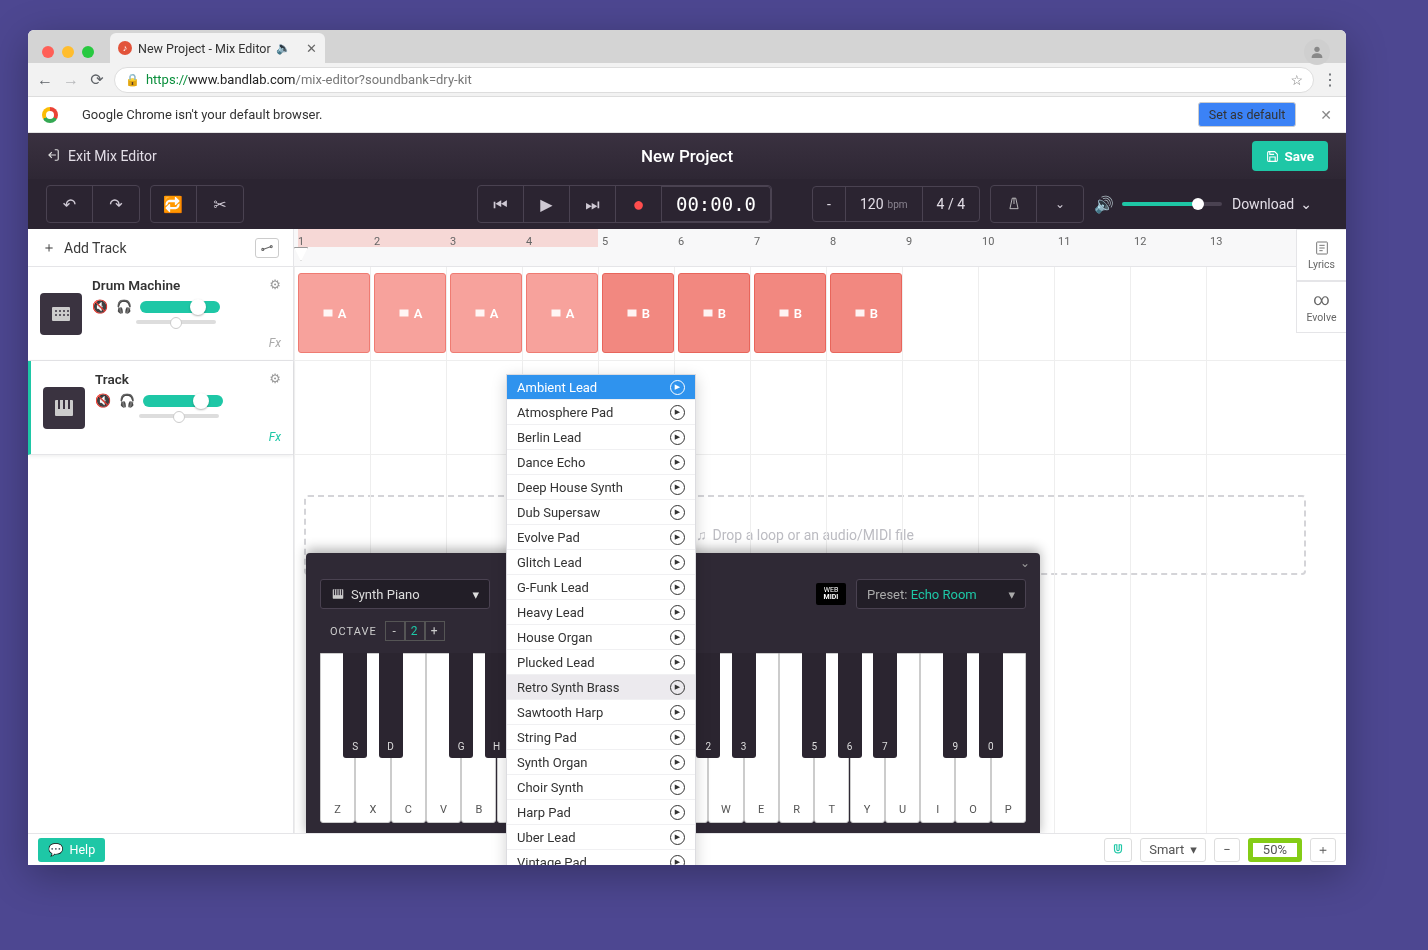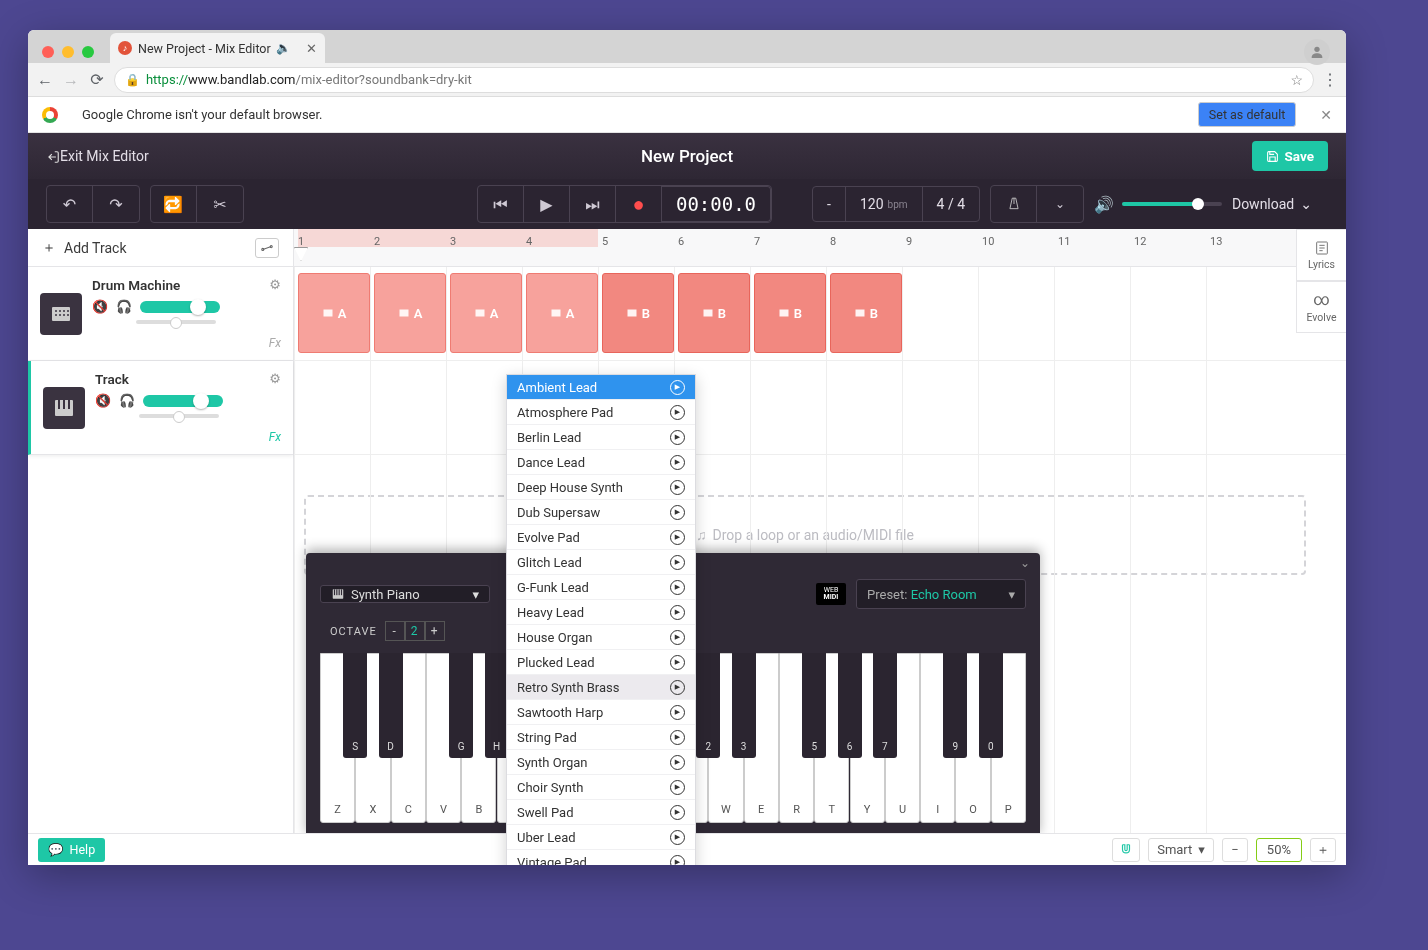--- a/index.html
+++ b/index.html
@@ -25,21 +25,21 @@
 .infobar .chrome-icn{width:16px;height:16px;border-radius:50%;background:conic-gradient(#ea4335 0 120deg,#34a853 0 240deg,#fbbc05 0);position:relative}
 .infobar .chrome-icn::after{content:"";position:absolute;inset:4px;background:#fff;border-radius:50%}
 .infobar .spacer{flex:1}
 .btn-default{padding:4px 10px;border:1px solid #ccc;border-radius:3px;font-size:12.5px;background:#3b82f6}
 .info-x{color:#888;font-size:14px}
 .profile-icn{position:absolute;top:9px;right:16px;width:26px;height:26px;border-radius:50%;background:#cfcfcf;display:flex;align-items:center;justify-content:center;color:#777;font-size:16px}
 
 
 .app{position:absolute;top:103px;left:0;right:0;bottom:0;background:#2b2431;display:flex;flex-direction:column}
 .top-bar{height:46px;display:flex;align-items:center;padding:0 18px;color:#e8e4eb;background:linear-gradient(#3a3140,#2e2734)}
-.exit{display:flex;align-items:flex-end;font-size:14px;color:#e2dde6}
+.exit{display:flex;gap:8px;align-items:flex-start;font-size:14px;color:#e2dde6}
 .title{position:absolute;left:50%;transform:translateX(-50%);font-size:17px;color:#fff;font-weight:500}
 .save-btn{margin-left:auto;background:#1ec7a6;color:#fff;border-radius:4px;height:30px;padding:0 14px;display:flex;align-items:center;gap:6px;font-size:13.5px;font-weight:700}
 .toolbar{height:50px;display:flex;align-items:center;padding:0 18px;gap:10px;background:#2b2431}
 .tb-grp{display:flex;border:1px solid #4a4251;border-radius:4px;overflow:hidden}
 .tb-btn{width:46px;height:36px;display:flex;align-items:center;justify-content:center;color:#cfc9d4;font-size:16px;border-right:1px solid #4a4251}
 .tb-btn:last-child{border-right:none}
 .tb-btn.red{color:#ff4d4d;font-size:20px}
 .time-box{height:36px;padding:0 14px;display:flex;align-items:center;font-family:monospace;font-size:19px;color:#fff;border:1px solid #4a4251;border-radius:0 4px 4px 0;border-left:none}
 .info-grp{display:flex;border:1px solid #4a4251;border-radius:4px;overflow:hidden;height:36px}
 .info-cell{padding:0 14px;display:flex;align-items:center;color:#e2dde6;font-size:14px;border-right:1px solid #4a4251}
@@ -84,21 +84,21 @@
 .clip.b{background:#f28880;border:1px solid #e8655b}
 .drop{position:absolute;top:228px;left:10px;right:40px;height:80px;border:2px dashed #d4d4d8;border-radius:4px;display:flex;align-items:center;justify-content:center;color:#bcbcc2;font-size:14px;gap:6px}
 
 .side-tabs{position:absolute;top:0;right:0;width:50px}
 .stab{height:52px;background:#fff;border:1px solid #e5e5e8;border-right:none;display:flex;flex-direction:column;align-items:center;justify-content:center;font-size:10.5px;color:#666;gap:2px}
 
 
 .inst-panel{position:absolute;left:278px;bottom:28px;width:734px;background:#2f2935;border-radius:4px 4px 0 0;box-shadow:0 -4px 12px rgba(0,0,0,.3)}
 .inst-head{height:20px;display:flex;justify-content:flex-end;align-items:center;padding:0 10px;color:#999;font-size:12px}
 .inst-bar{height:42px;display:flex;align-items:center;padding:0 14px;gap:10px}
-.inst-select{height:18px;background:#221e27;border:1px solid #4a4251;border-radius:3px;display:flex;align-items:center;padding:0 10px;color:#ddd;font-size:13px;gap:8px;width:170px;justify-content:space-between}
+.inst-select{height:30px;background:#221e27;border:1px solid #4a4251;border-radius:3px;display:flex;align-items:center;padding:0 10px;color:#ddd;font-size:13px;gap:8px;width:170px;justify-content:space-between}
 .webmidi{width:30px;height:22px;background:#000;color:#fff;font-size:7px;display:flex;flex-direction:column;align-items:center;justify-content:center;border-radius:2px;line-height:1}
 .preset-sel{height:30px;background:#221e27;border:1px solid #4a4251;border-radius:3px;display:flex;align-items:center;padding:0 10px;color:#aaa;font-size:13px;gap:6px;width:170px;justify-content:space-between}
 .preset-sel .val{color:#1ec7a6}
 .octave-row{display:flex;align-items:center;padding:6px 24px;gap:8px;color:#ccc;font-size:11px;letter-spacing:1px}
 .oct-btn{width:20px;height:20px;border:1px solid #555;display:flex;align-items:center;justify-content:center;color:#ccc;font-size:12px}
 .oct-btn.val{color:#1ec7a6}
 .keyboard{height:170px;position:relative;margin:6px 14px 14px}
 .white-key{position:absolute;top:0;bottom:0;background:#fff;border:1px solid #ccc;border-radius:0 0 3px 3px;display:flex;align-items:flex-end;justify-content:center;padding-bottom:6px;font-size:11px;color:#555}
 .black-key{position:absolute;top:0;height:62%;width:24px;background:#2b2530;border-radius:0 0 3px 3px;display:flex;align-items:flex-end;justify-content:center;padding-bottom:6px;font-size:10px;color:#ddd;z-index:2}
 
@@ -108,21 +108,21 @@
 .dd-item.sel{background:#2f93ee;color:#fff}
 .dd-item.hov{background:#eceaee}
 .dd-item .play{width:15px;height:15px;border:1.5px solid currentColor;border-radius:50%;display:flex;align-items:center;justify-content:center;font-size:7px}
 
 
 .bottom-bar{position:absolute;left:0;right:0;bottom:0;height:32px;background:#fff;border-top:1px solid #e5e5e8;display:flex;align-items:center;padding:0 10px;gap:8px;font-size:13px;color:#555}
 .help-btn{background:#1ec7a6;color:#fff;height:24px;padding:0 10px;border-radius:3px;display:flex;align-items:center;gap:6px;font-size:12.5px}
 .magnet{width:28px;height:24px;border:1px solid #ddd;border-radius:3px;display:flex;align-items:center;justify-content:center;color:#1ec7a6}
 .smart-sel{height:24px;border:1px solid #ddd;border-radius:3px;padding:0 8px;display:flex;align-items:center;gap:6px}
 .zoom-btn{width:26px;height:24px;border:1px solid #ddd;border-radius:3px;display:flex;align-items:center;justify-content:center}
-.zoom-val{height:24px;border:1px solid #84cc16;border-radius:3px;padding:0 10px;display:flex;align-items:center}
+.zoom-val{height:24px;border:5px solid #84cc16;border-radius:3px;padding:0 10px;display:flex;align-items:center}
 
 svg{display:block}
 </style>
 </head>
 <body>
 
 <div class="browser-window">
   <div class="traffic">
     <span class="tl-close"></span>
     <span class="tl-min"></span>
@@ -478,21 +478,21 @@
       </div>
       <div class="dd-item">
         <span>Atmosphere Pad</span>
         <span class="play">▶</span>
       </div>
       <div class="dd-item">
         <span>Berlin Lead</span>
         <span class="play">▶</span>
       </div>
       <div class="dd-item">
-        <span>Dance Lead</span>
+        <span>Dance Echo</span>
         <span class="play">▶</span>
       </div>
       <div class="dd-item">
         <span>Deep House Synth</span>
         <span class="play">▶</span>
       </div>
       <div class="dd-item">
         <span>Dub Supersaw</span>
         <span class="play">▶</span>
       </div>
@@ -534,21 +534,21 @@
       </div>
       <div class="dd-item">
         <span>Synth Organ</span>
         <span class="play">▶</span>
       </div>
       <div class="dd-item">
         <span>Choir Synth</span>
         <span class="play">▶</span>
       </div>
       <div class="dd-item">
-        <span>Swell Pad</span>
+        <span>Harp Pad</span>
         <span class="play">▶</span>
       </div>
       <div class="dd-item">
         <span>Uber Lead</span>
         <span class="play">▶</span>
       </div>
       <div class="dd-item">
         <span>Vintage Pad</span>
         <span class="play">▶</span>
       </div>

